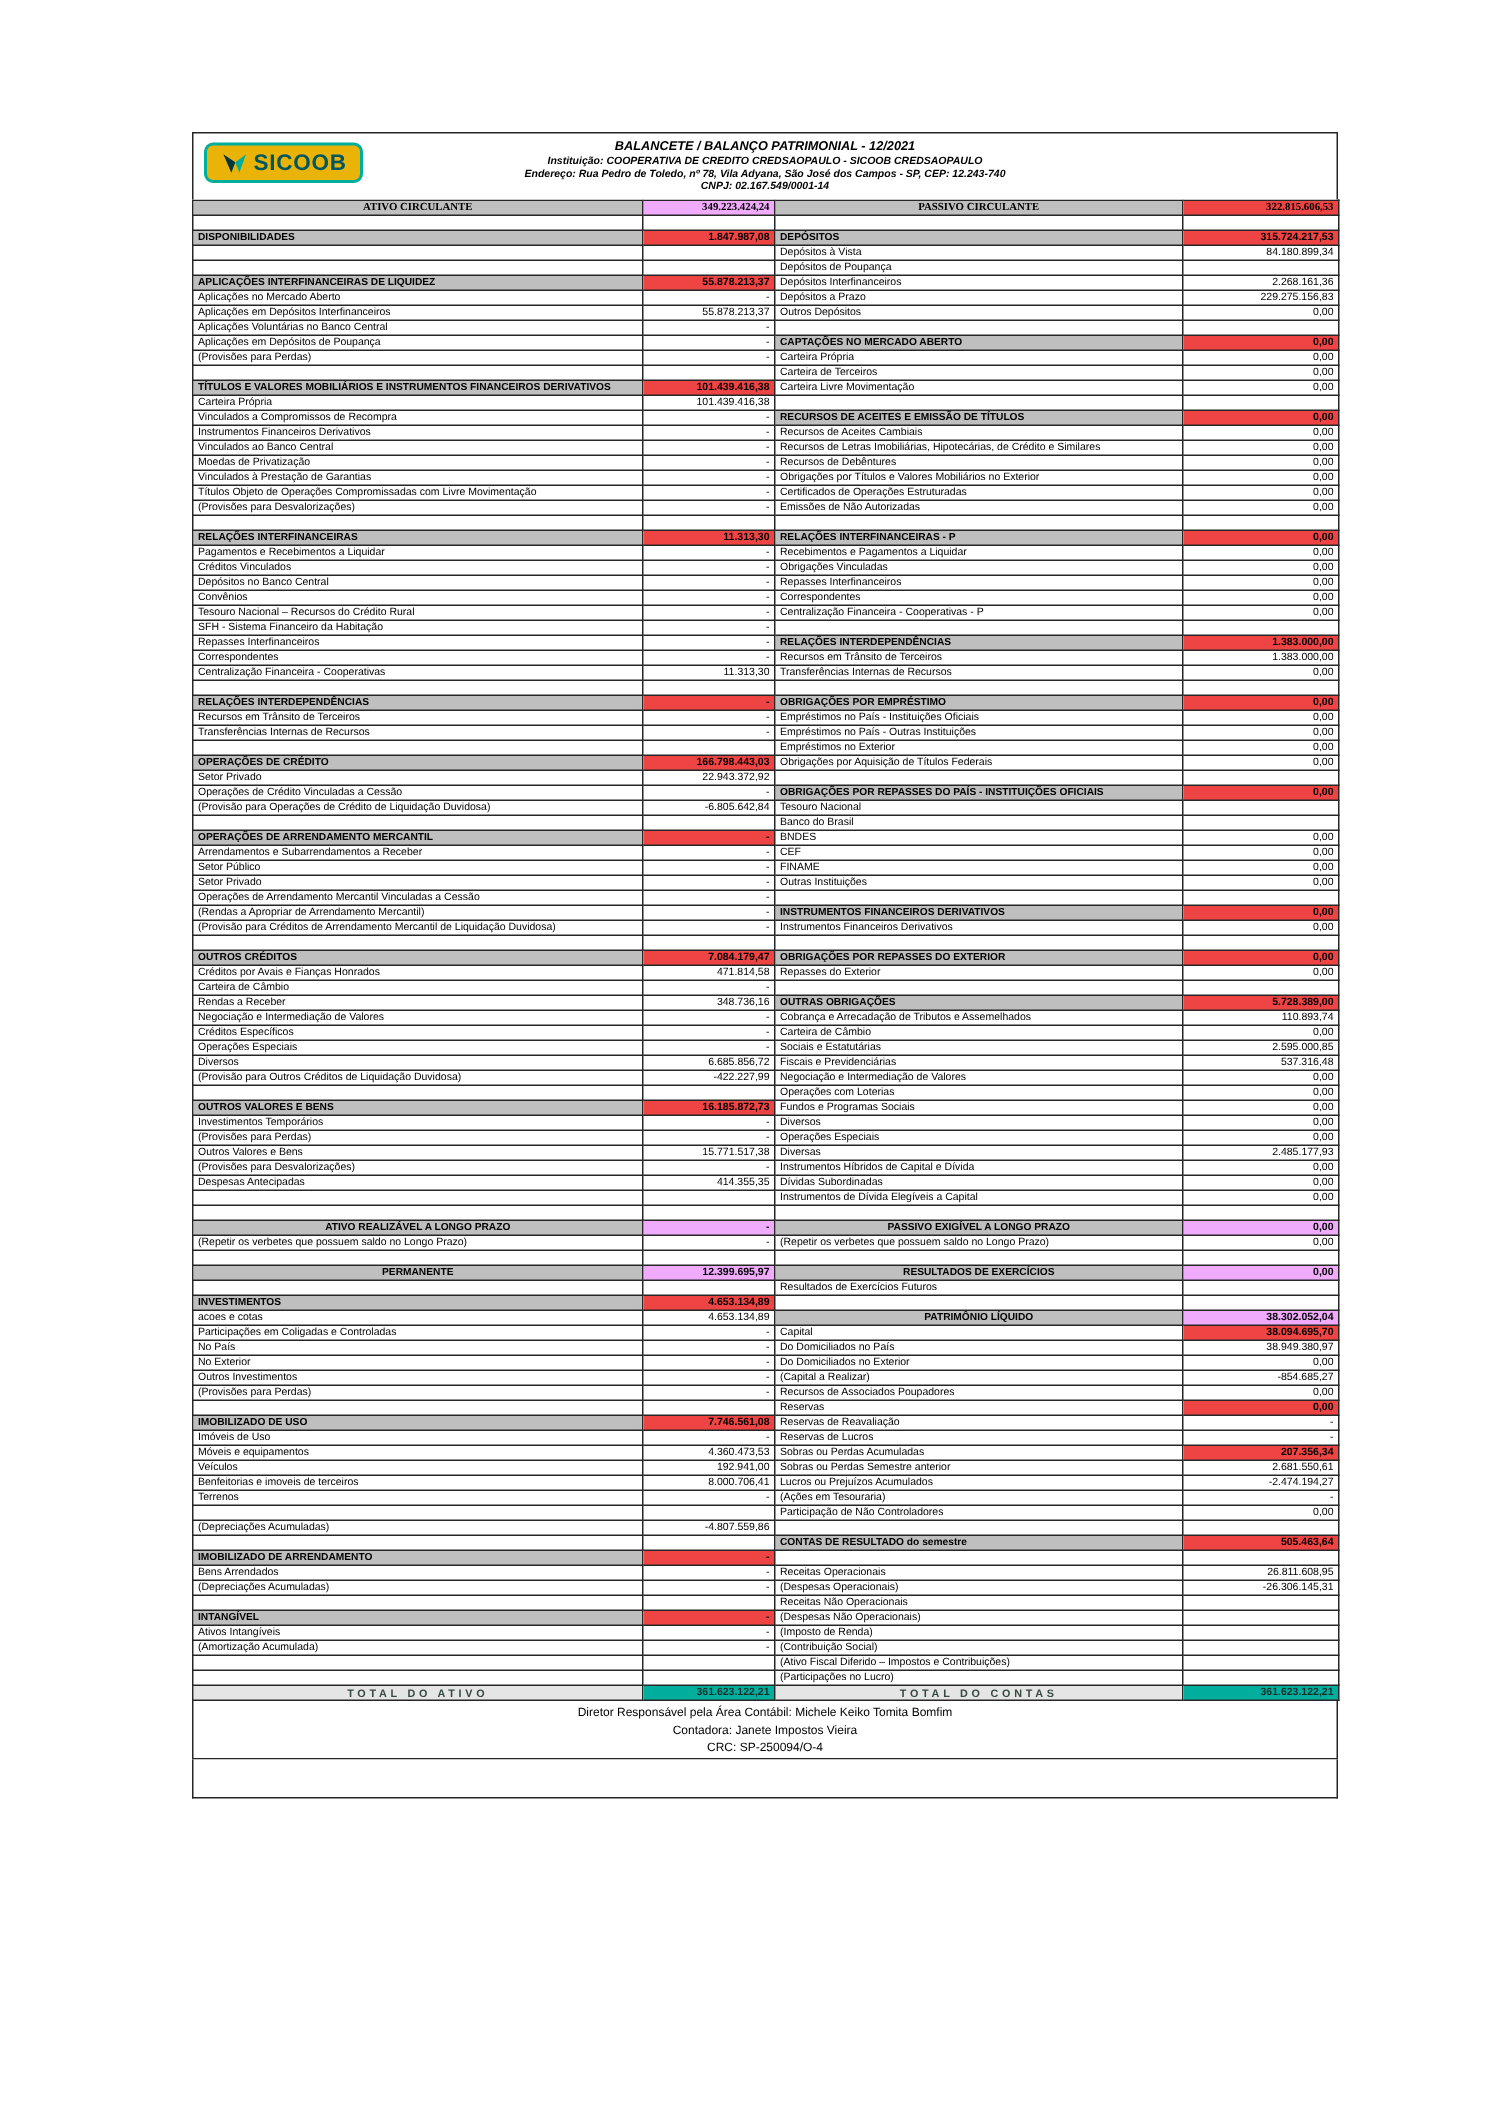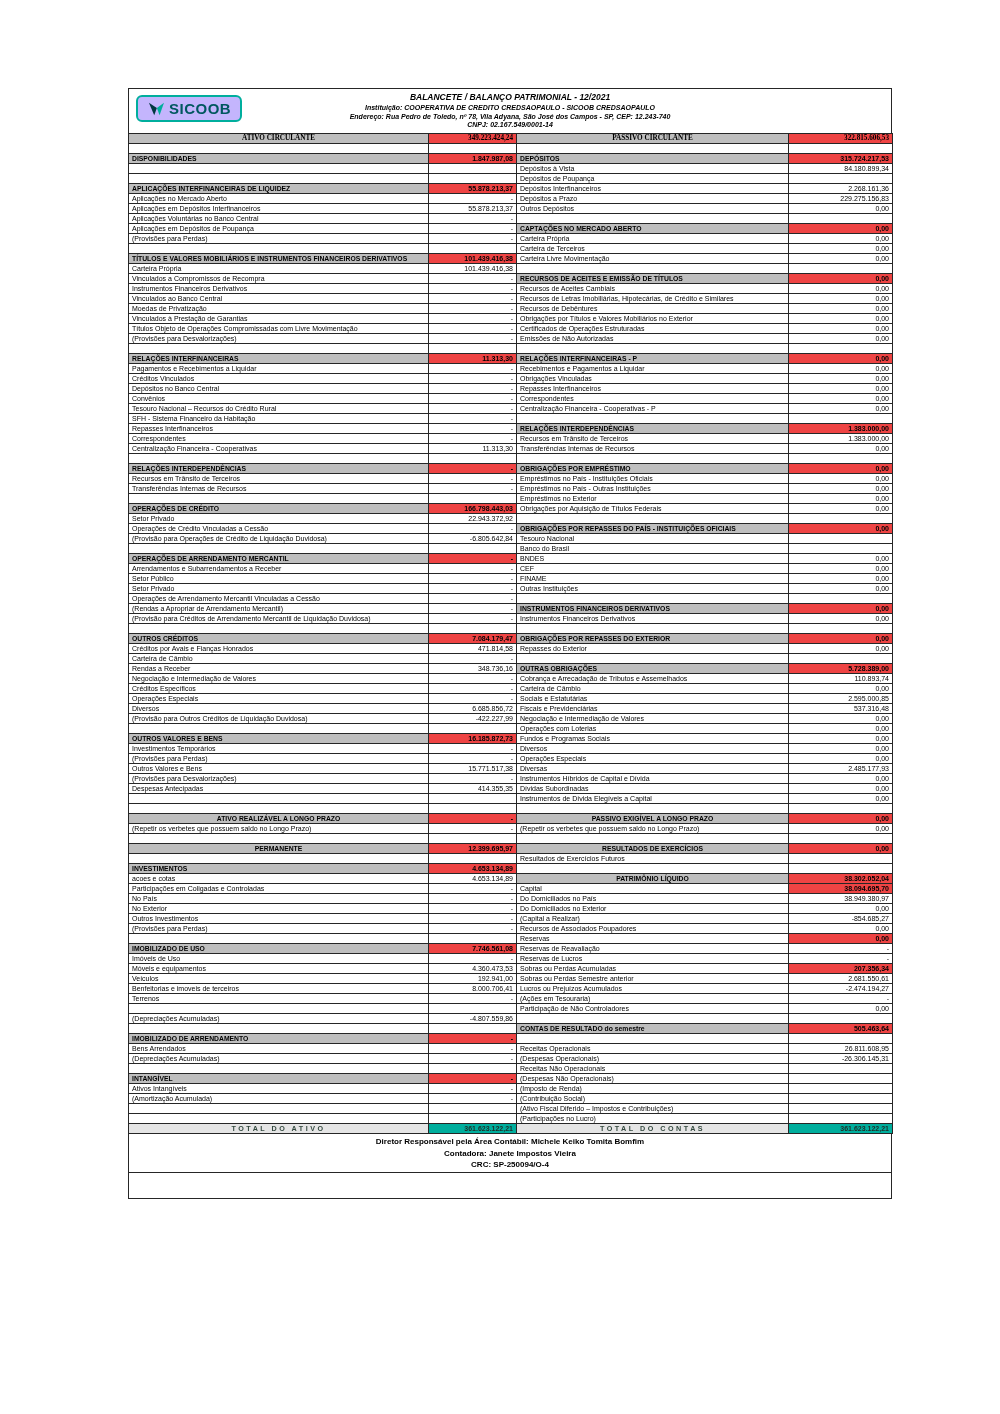--- a/index.html
+++ b/index.html
@@ -6,40 +6,40 @@
   html,body { width:1000px; height:1414px; background:#ffffff; font-family:"Liberation Sans",sans-serif; overflow:hidden; }
   .page { position:relative; width:1000px; height:1414px; background:#fff; }
   .sheet { position:absolute; left:128px; top:88px; width:764px; }
 
   
   .hdr { position:relative; border:1px solid #262626; border-bottom:none; padding:3px 2px 2px 2px; min-height:45px; background:#fff; }
   .hdr-line { text-align:center; font-weight:bold; color:#000;font-style:italic; }
   .hdr-title { font-size:8.5px; margin-bottom:2px; }
   .hdr-sub { font-size:7px; margin-bottom:1.5px; }
   .logo { position:absolute; left:7px; top:6px; display:flex; align-items:center; gap:4px;
-          border:2px solid #00AE9D; border-radius:6px; padding:3px 9px; background:#c4b5fd; }
+          border:2px solid #00AE9D; border-radius:6px; padding:3px 9px; background:#eab308; }
   .logo-text { font-size:15px; font-weight:bold; color:#00575F; letter-spacing:0.5px; }
 
   
   table { border-collapse:collapse; table-layout:fixed; width:764px; }
   td { border:1px solid #262626; height:10px; padding:0 3px; font-size:7px; line-height:1.05;
        overflow:hidden; white-space:nowrap; color:#000; vertical-align:middle; }
   td.v  { text-align:right; }
   td.h  { background:#BFBFBF; font-weight:bold; font-size:6.8px; }
   td.hc { background:#BFBFBF; font-weight:bold; font-size:6.8px; text-align:center; }
   td.y  { background:#ef4444; font-weight:bold; }
-  td.g  { background:#ef4444; font-weight:bold; }
+  td.g  { background:#f0abfc; font-weight:bold; }
   td.t  { background:#e5e5e5; font-weight:bold; font-size:7.2px; text-align:center;
           letter-spacing:2.5px; color:#34493f; }
   td.tv { background:#00AE9D; font-weight:bold; color:#1d2b26; }
   td.top { font-size:7.2px;font-family:Liberation Serif, serif; }
 
   
   .footer { border:1px solid #262626; border-top:none; text-align:center; padding:2px 0 1px 0; }
-  .footer-line { font-weight:bold; font-size:8px; line-height:1.45; color:#000; }
+  .footer-line { font-weight:normal; font-size:8px; line-height:1.45; color:#000; }
   .tailspace { border:1px solid #262626; border-top:none; height:26px; background:#fff; }
 </style>
 </head>
 <body>
 
 <div class="page">
   <div class="sheet">
 
     <div class="hdr">
       <div class="logo">

